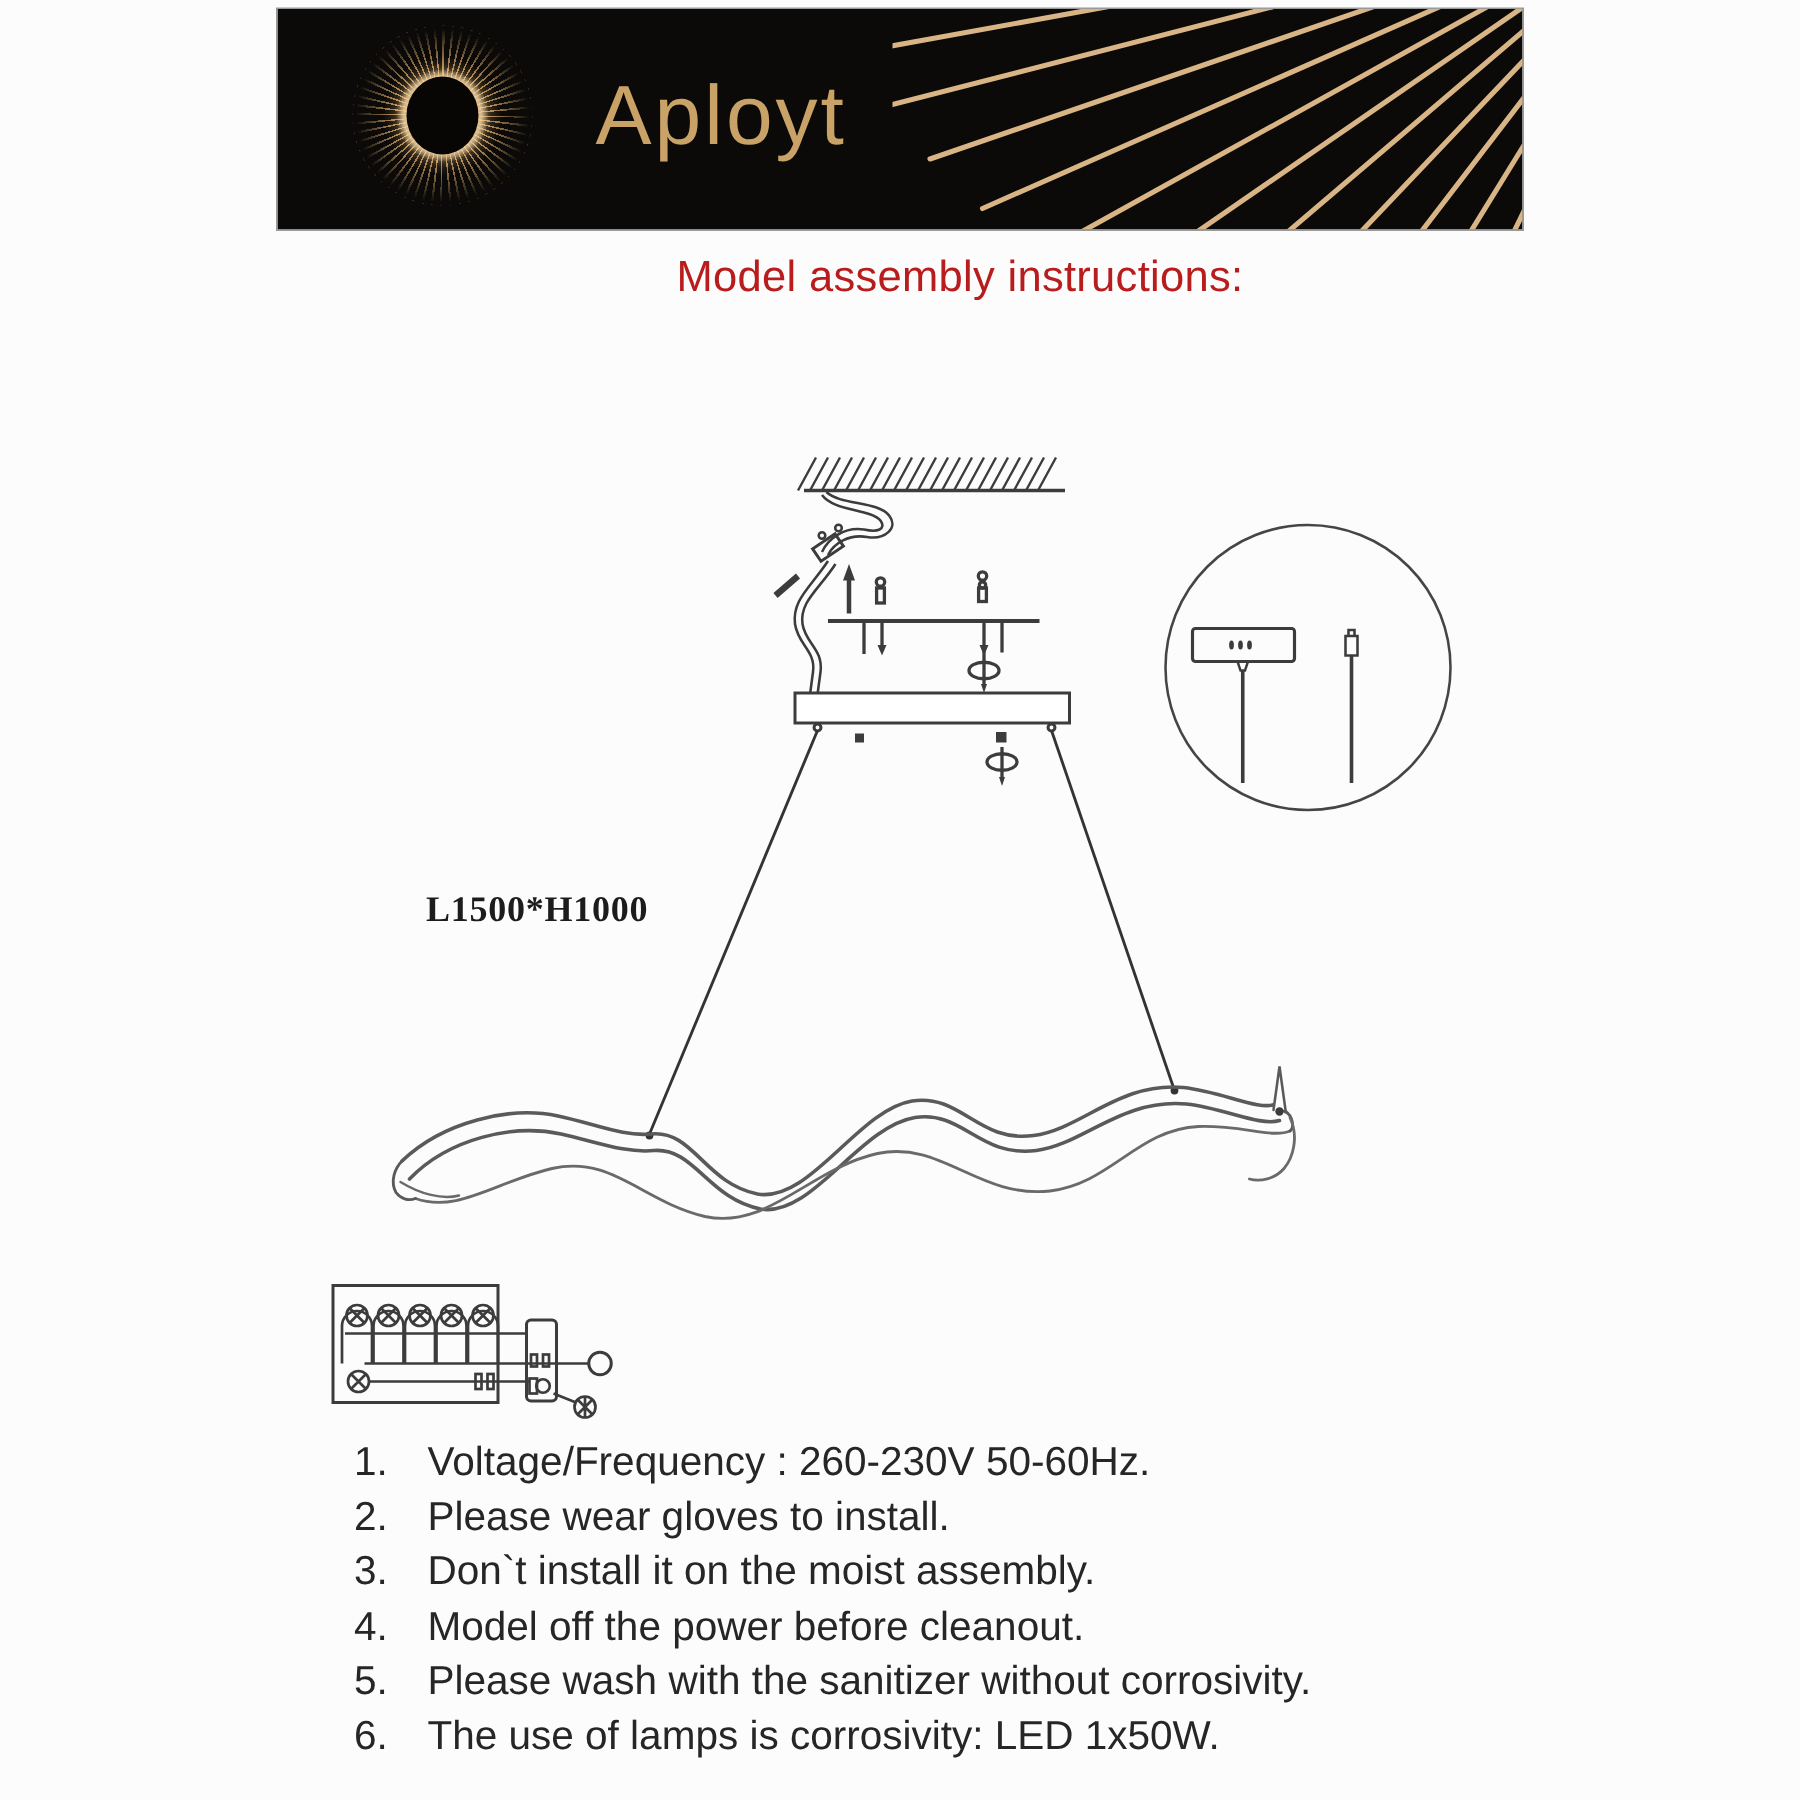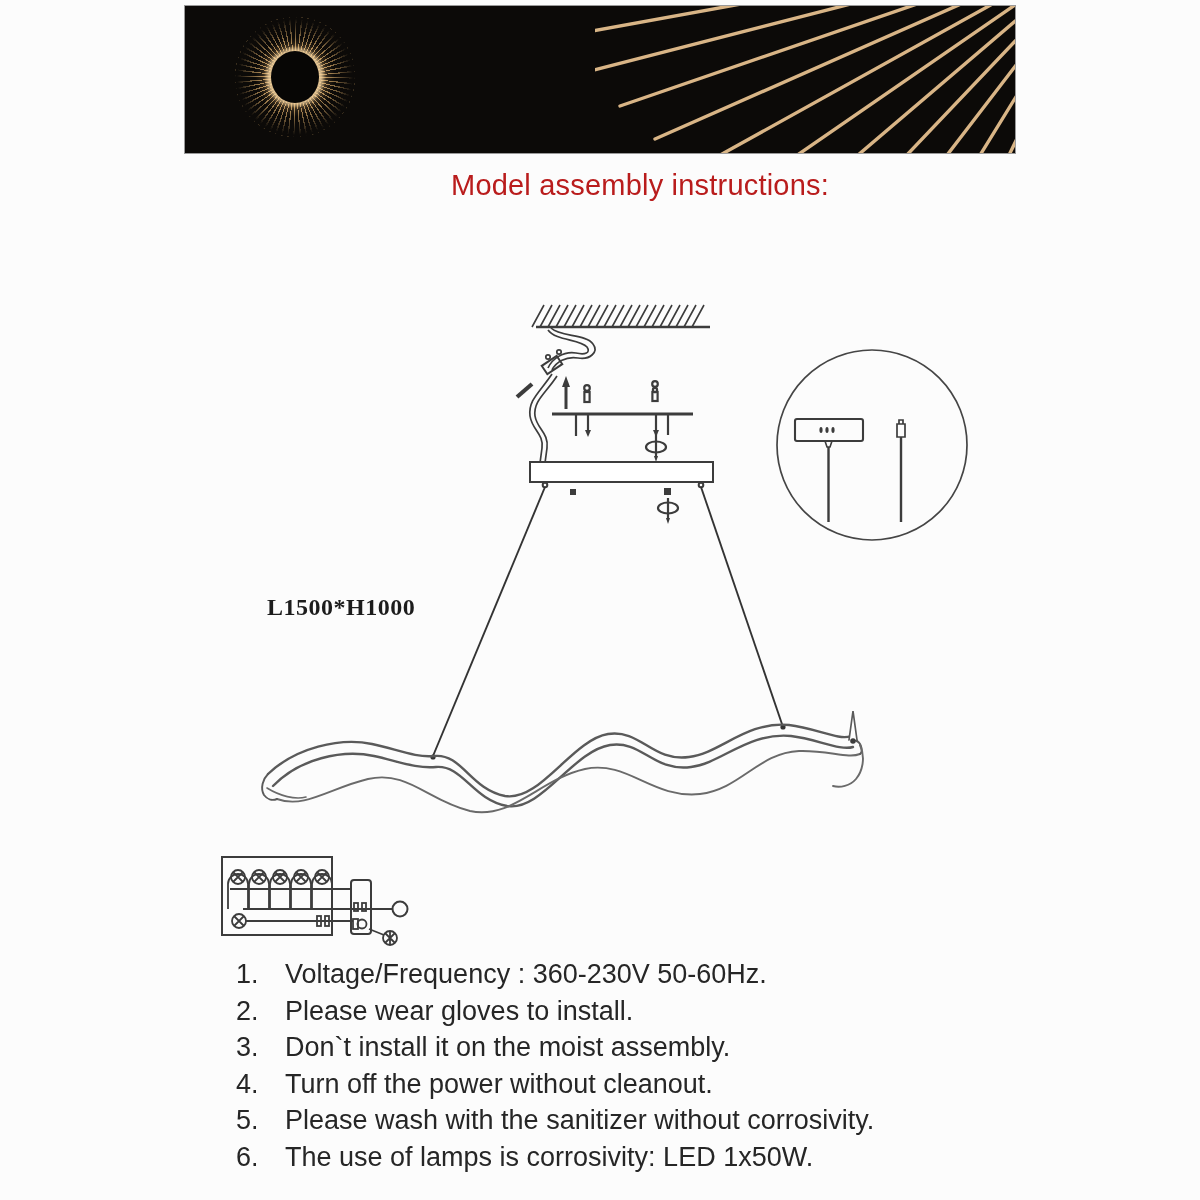--- a/index.html
+++ b/index.html
@@ -37,41 +37,42 @@
 
   
   .title-block{
     position:absolute;left:0;top:168px;width:1200px;text-align:center;
     font-size:29px;line-height:34px;color:#b91c1c;letter-spacing:0.2px;padding-left:40px;
   }
 
   
   .diagram-svg{position:absolute;left:0;top:0;width:1200px;height:1200px;}
   .dim-label{
-    position:absolute;left:267px;top:594px;
+    position:absolute;left:284px;top:594px;
     font-family:"Liberation Serif", serif;font-weight:700;font-size:24px;color:#1c1c1c;
     letter-spacing:0.5px;
   }
 
   
   .instructions{
     position:absolute;left:236px;top:956px;width:820px;
     font-size:27px;line-height:36.5px;color:#262626;
   }
   .ins-row{display:flex;}
   .ins-num{width:49px;flex:0 0 49px;}
   .ins-text{flex:1;}
 </style>
 </head>
 <body>
 
 <div class="page">
 
   <div class="banner">
     <div class="logo-burst"></div>
+    <div class="brand">Aployt</div>
     <svg class="banner-rays" viewBox="0 0 420 147">
       <g stroke="#d9b586" stroke-width="3.4" stroke-linecap="round">
         <line x1="520" y1="-70" x2="-30" y2="30"></line>
         <line x1="520" y1="-70" x2="-5" y2="65"></line>
         <line x1="520" y1="-70" x2="25" y2="100"></line>
         <line x1="520" y1="-70" x2="60" y2="133"></line>
         <line x1="520" y1="-70" x2="100" y2="163"></line>
         <line x1="520" y1="-70" x2="143" y2="190"></line>
         <line x1="520" y1="-70" x2="188" y2="213"></line>
         <line x1="520" y1="-70" x2="233" y2="232"></line>
@@ -218,33 +219,33 @@
         <path d="M385,933l10,10 M385,943l10,-10 M390,931l0,14"></path>
       </g>
     </g>
   </svg>
 
   <div class="dim-label">L1500*H1000</div>
 
   <div class="instructions">
     <div class="ins-row">
       <span class="ins-num">1.</span>
-      <span class="ins-text">Voltage/Frequency : 360-230V 50-60Hz.</span>
+      <span class="ins-text">Voltage/Frequency : 260-230V 50-60Hz.</span>
     </div>
     <div class="ins-row">
       <span class="ins-num">2.</span>
       <span class="ins-text">Please wear gloves to install.</span>
     </div>
     <div class="ins-row">
       <span class="ins-num">3.</span>
       <span class="ins-text">Don`t install it on the moist assembly.</span>
     </div>
     <div class="ins-row">
       <span class="ins-num">4.</span>
-      <span class="ins-text">Turn off the power without cleanout.</span>
+      <span class="ins-text">Model off the power before cleanout.</span>
     </div>
     <div class="ins-row">
       <span class="ins-num">5.</span>
       <span class="ins-text">Please wash with the sanitizer without corrosivity.</span>
     </div>
     <div class="ins-row">
       <span class="ins-num">6.</span>
       <span class="ins-text">The use of lamps is corrosivity: LED 1x50W.</span>
     </div>
   </div>

